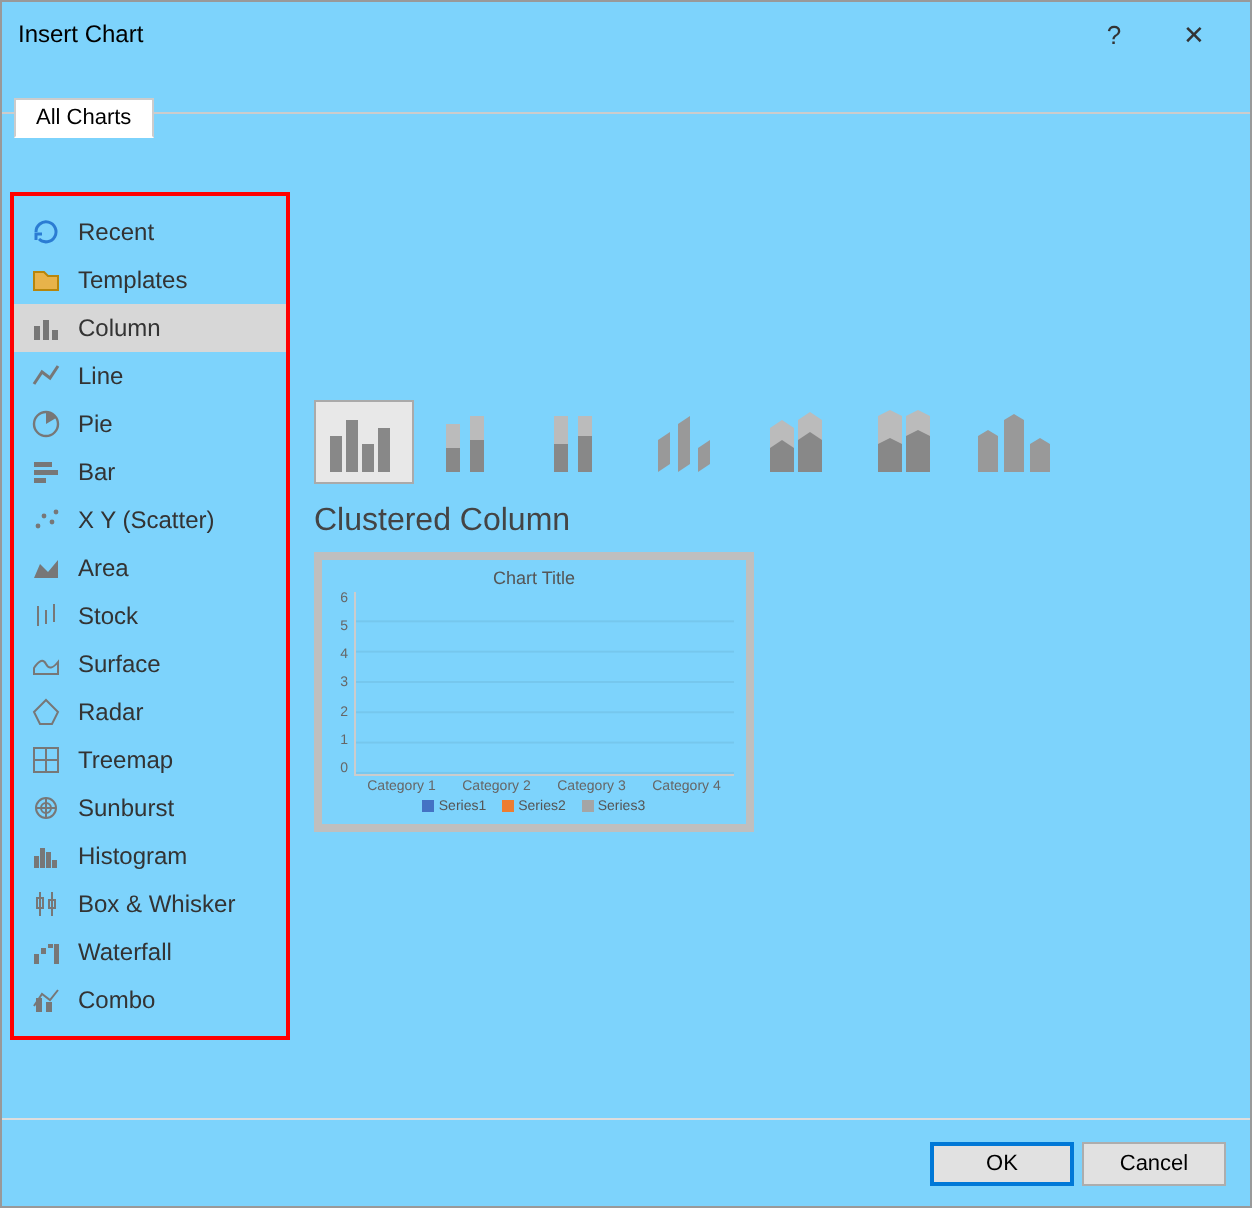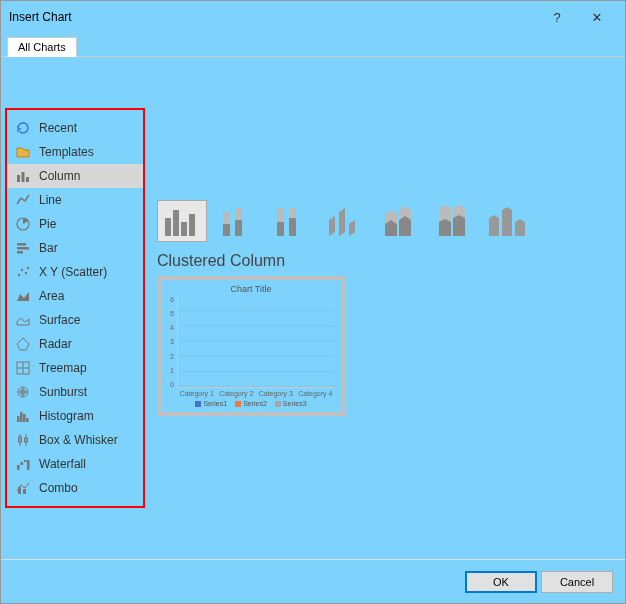--- a/index.html
+++ b/index.html
@@ -45,21 +45,21 @@
     align-items: flex-end;
     padding-left: 6px;
     flex-shrink: 0;
   }
   .tab {
     padding: 3px 10px;
     border: 1px solid #ccc;
     border-bottom: 1px solid #fff;
     background: #fff;
     position: relative;
-    top: 1px;
+    top: 13px;
     font-size: 11px;
   }
   .body {
     flex: 1;
     display: flex;
     min-height: 0;
     align-items: center;
   }
   .sidebar {
     width: 140px;
@@ -111,21 +111,21 @@
   .subtype.selected {
     border: 1px solid #aaa;
     background: #e8e8e8;
   }
   .subtitle {
     font-size: 16px;
     color: #444;
     margin: 4px 0 6px 0;
   }
   .preview {
-    width: 188px;
+    width: 220px;
     height: 140px;
     border: 4px solid #bfbfbf;
     padding: 4px 6px 2px 6px;
     position: relative;
   }
   .preview-title {
     text-align: center;
     font-size: 9px;
     color: #555;
     margin-bottom: 2px;
@@ -289,20 +289,30 @@
           </span>
           <span class="label">X Y (Scatter)</span>
         </div>
         <div class="side-item">
           <span class="icon">
             <svg width="16" height="16" viewBox="0 0 16 16">
               <path d="M2 13 L5 6 L9 10 L14 4 V13 Z" fill="#777"></path>
             </svg>
           </span>
           <span class="label">Area</span>
+        </div>
+        <div class="side-item">
+          <span class="icon">
+            <svg width="16" height="16" viewBox="0 0 16 16">
+              <line x1="4" y1="3" x2="4" y2="13" stroke="#777"></line>
+              <line x1="8" y1="5" x2="8" y2="12" stroke="#777"></line>
+              <line x1="12" y1="2" x2="12" y2="11" stroke="#777"></line>
+            </svg>
+          </span>
+          <span class="label">Stock</span>
         </div>
         <div class="side-item">
           <span class="icon">
             <svg width="16" height="16" viewBox="0 0 16 16">
               <path d="M2 10 Q6 4 8 8 T14 7 V13 H2 Z" fill="none" stroke="#777"></path>
             </svg>
           </span>
           <span class="label">Surface</span>
         </div>
         <div class="side-item">

